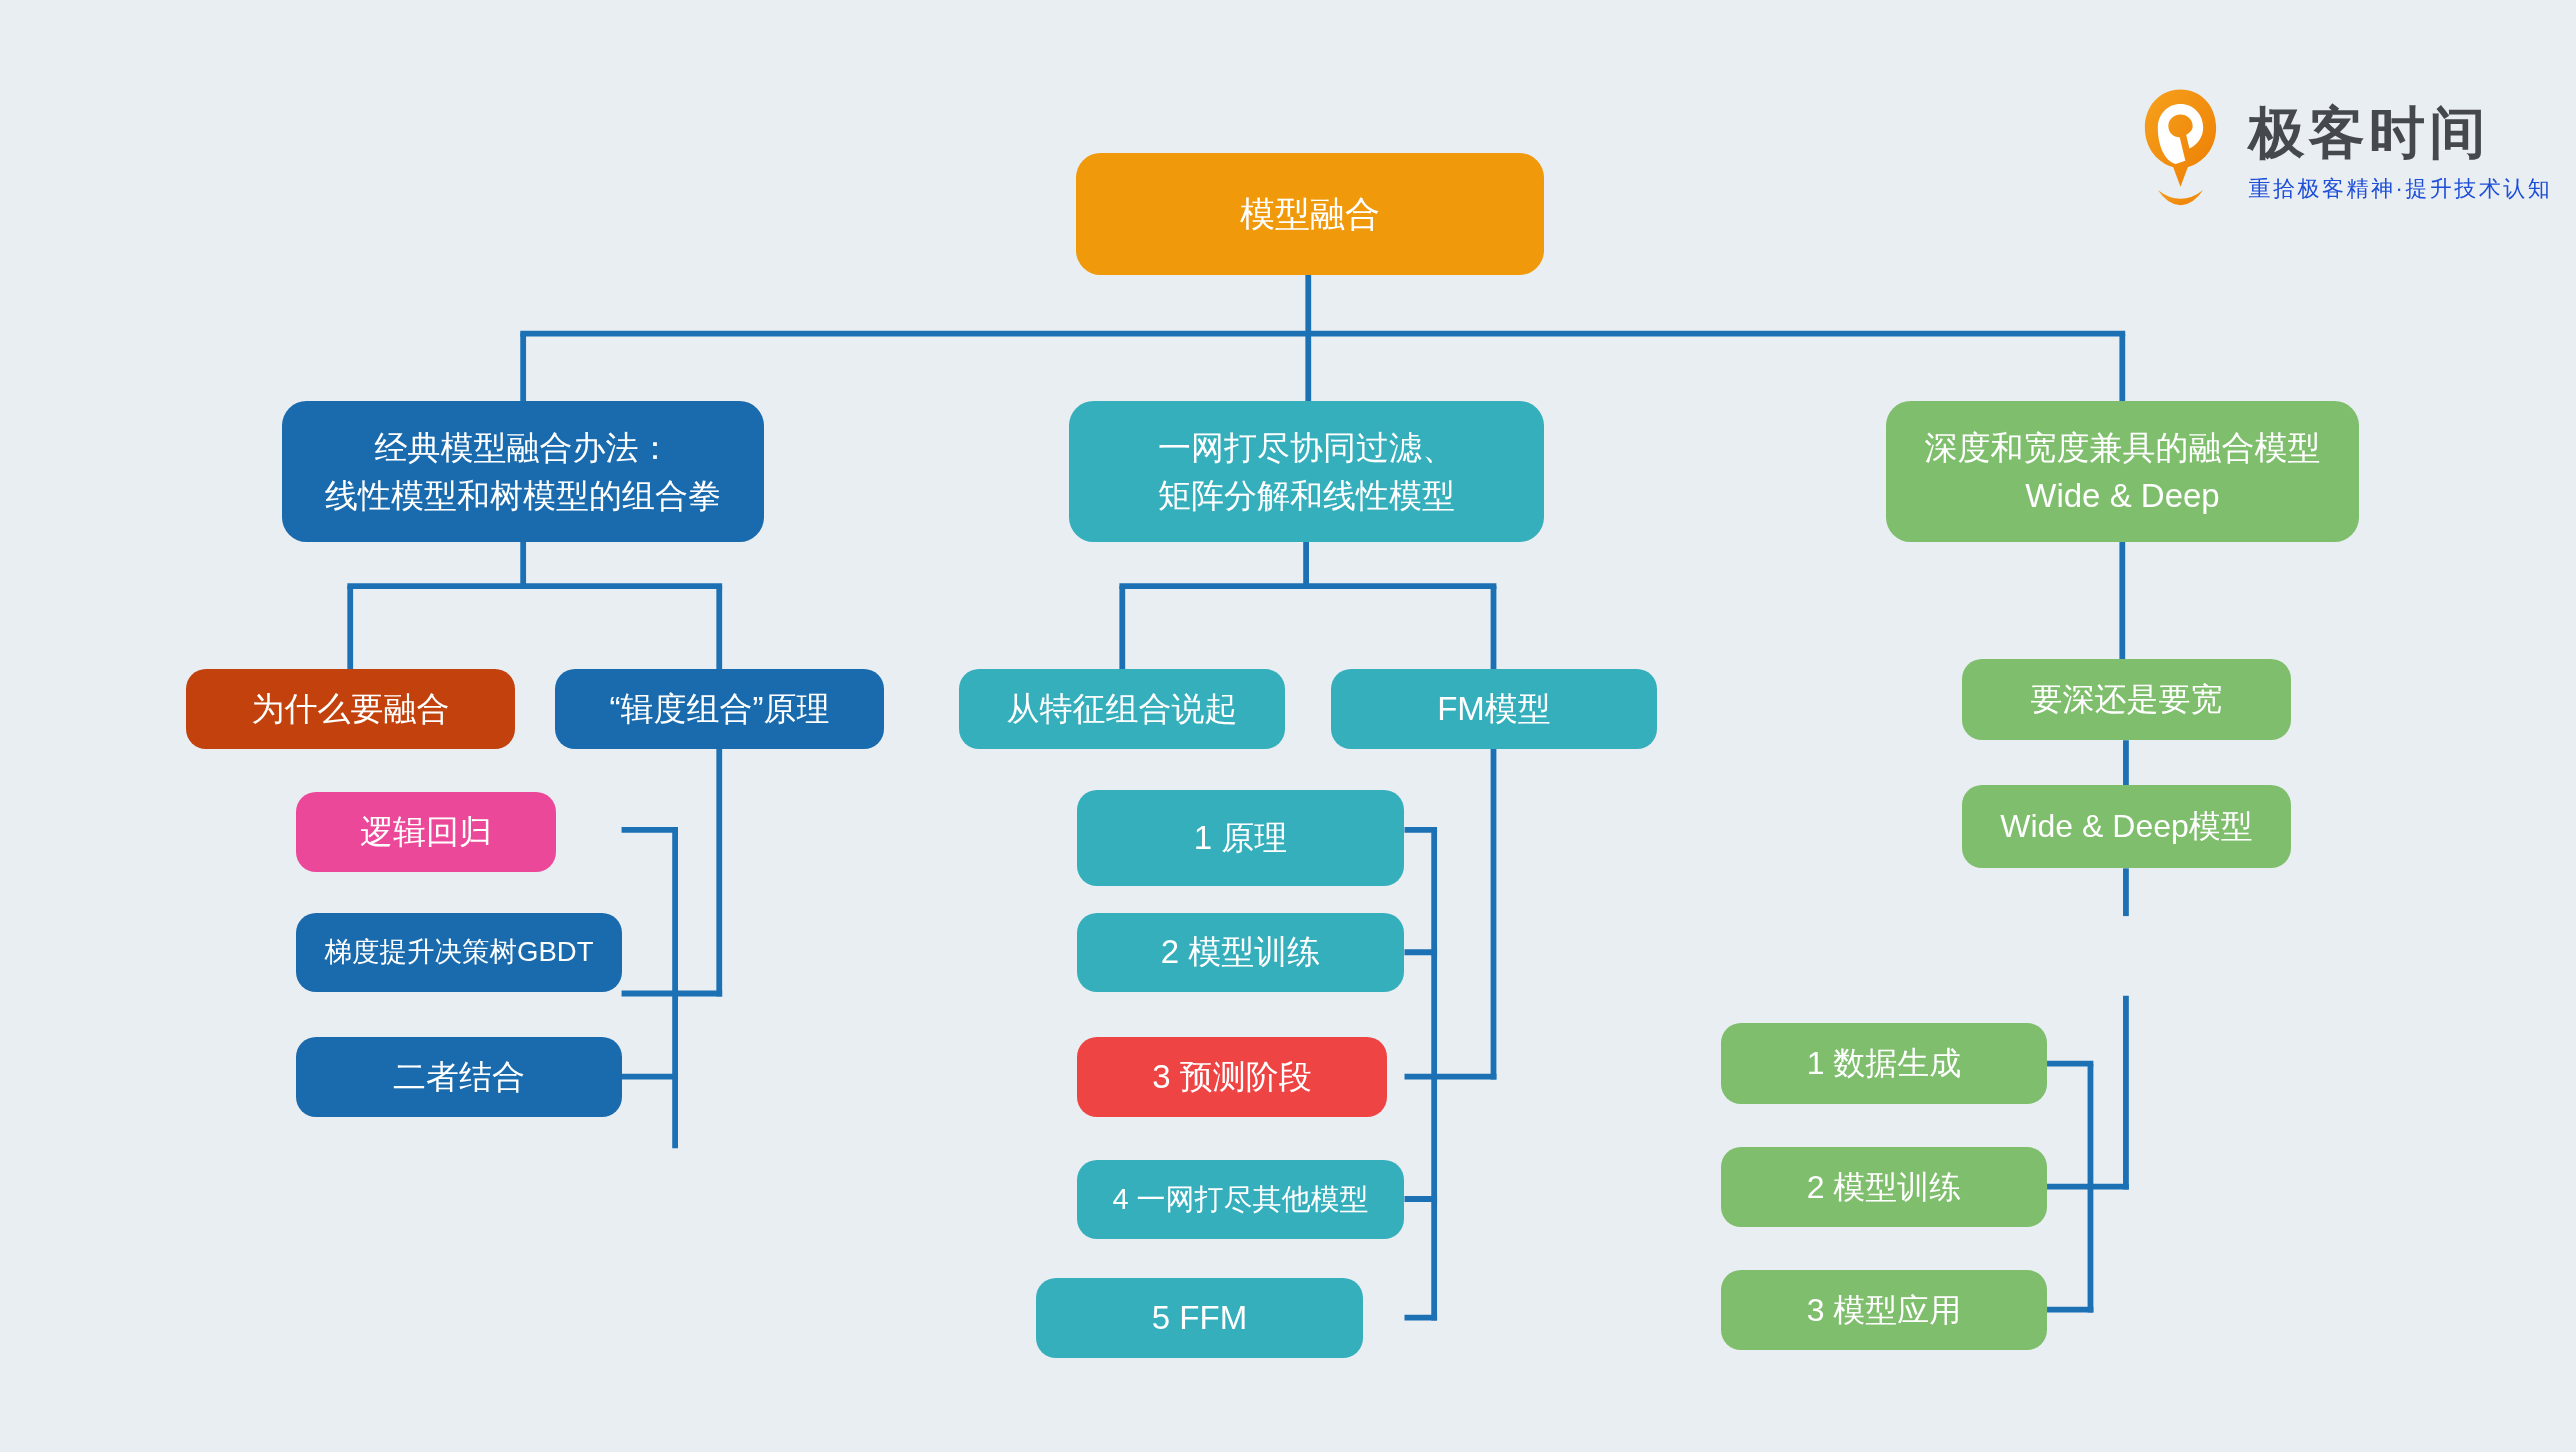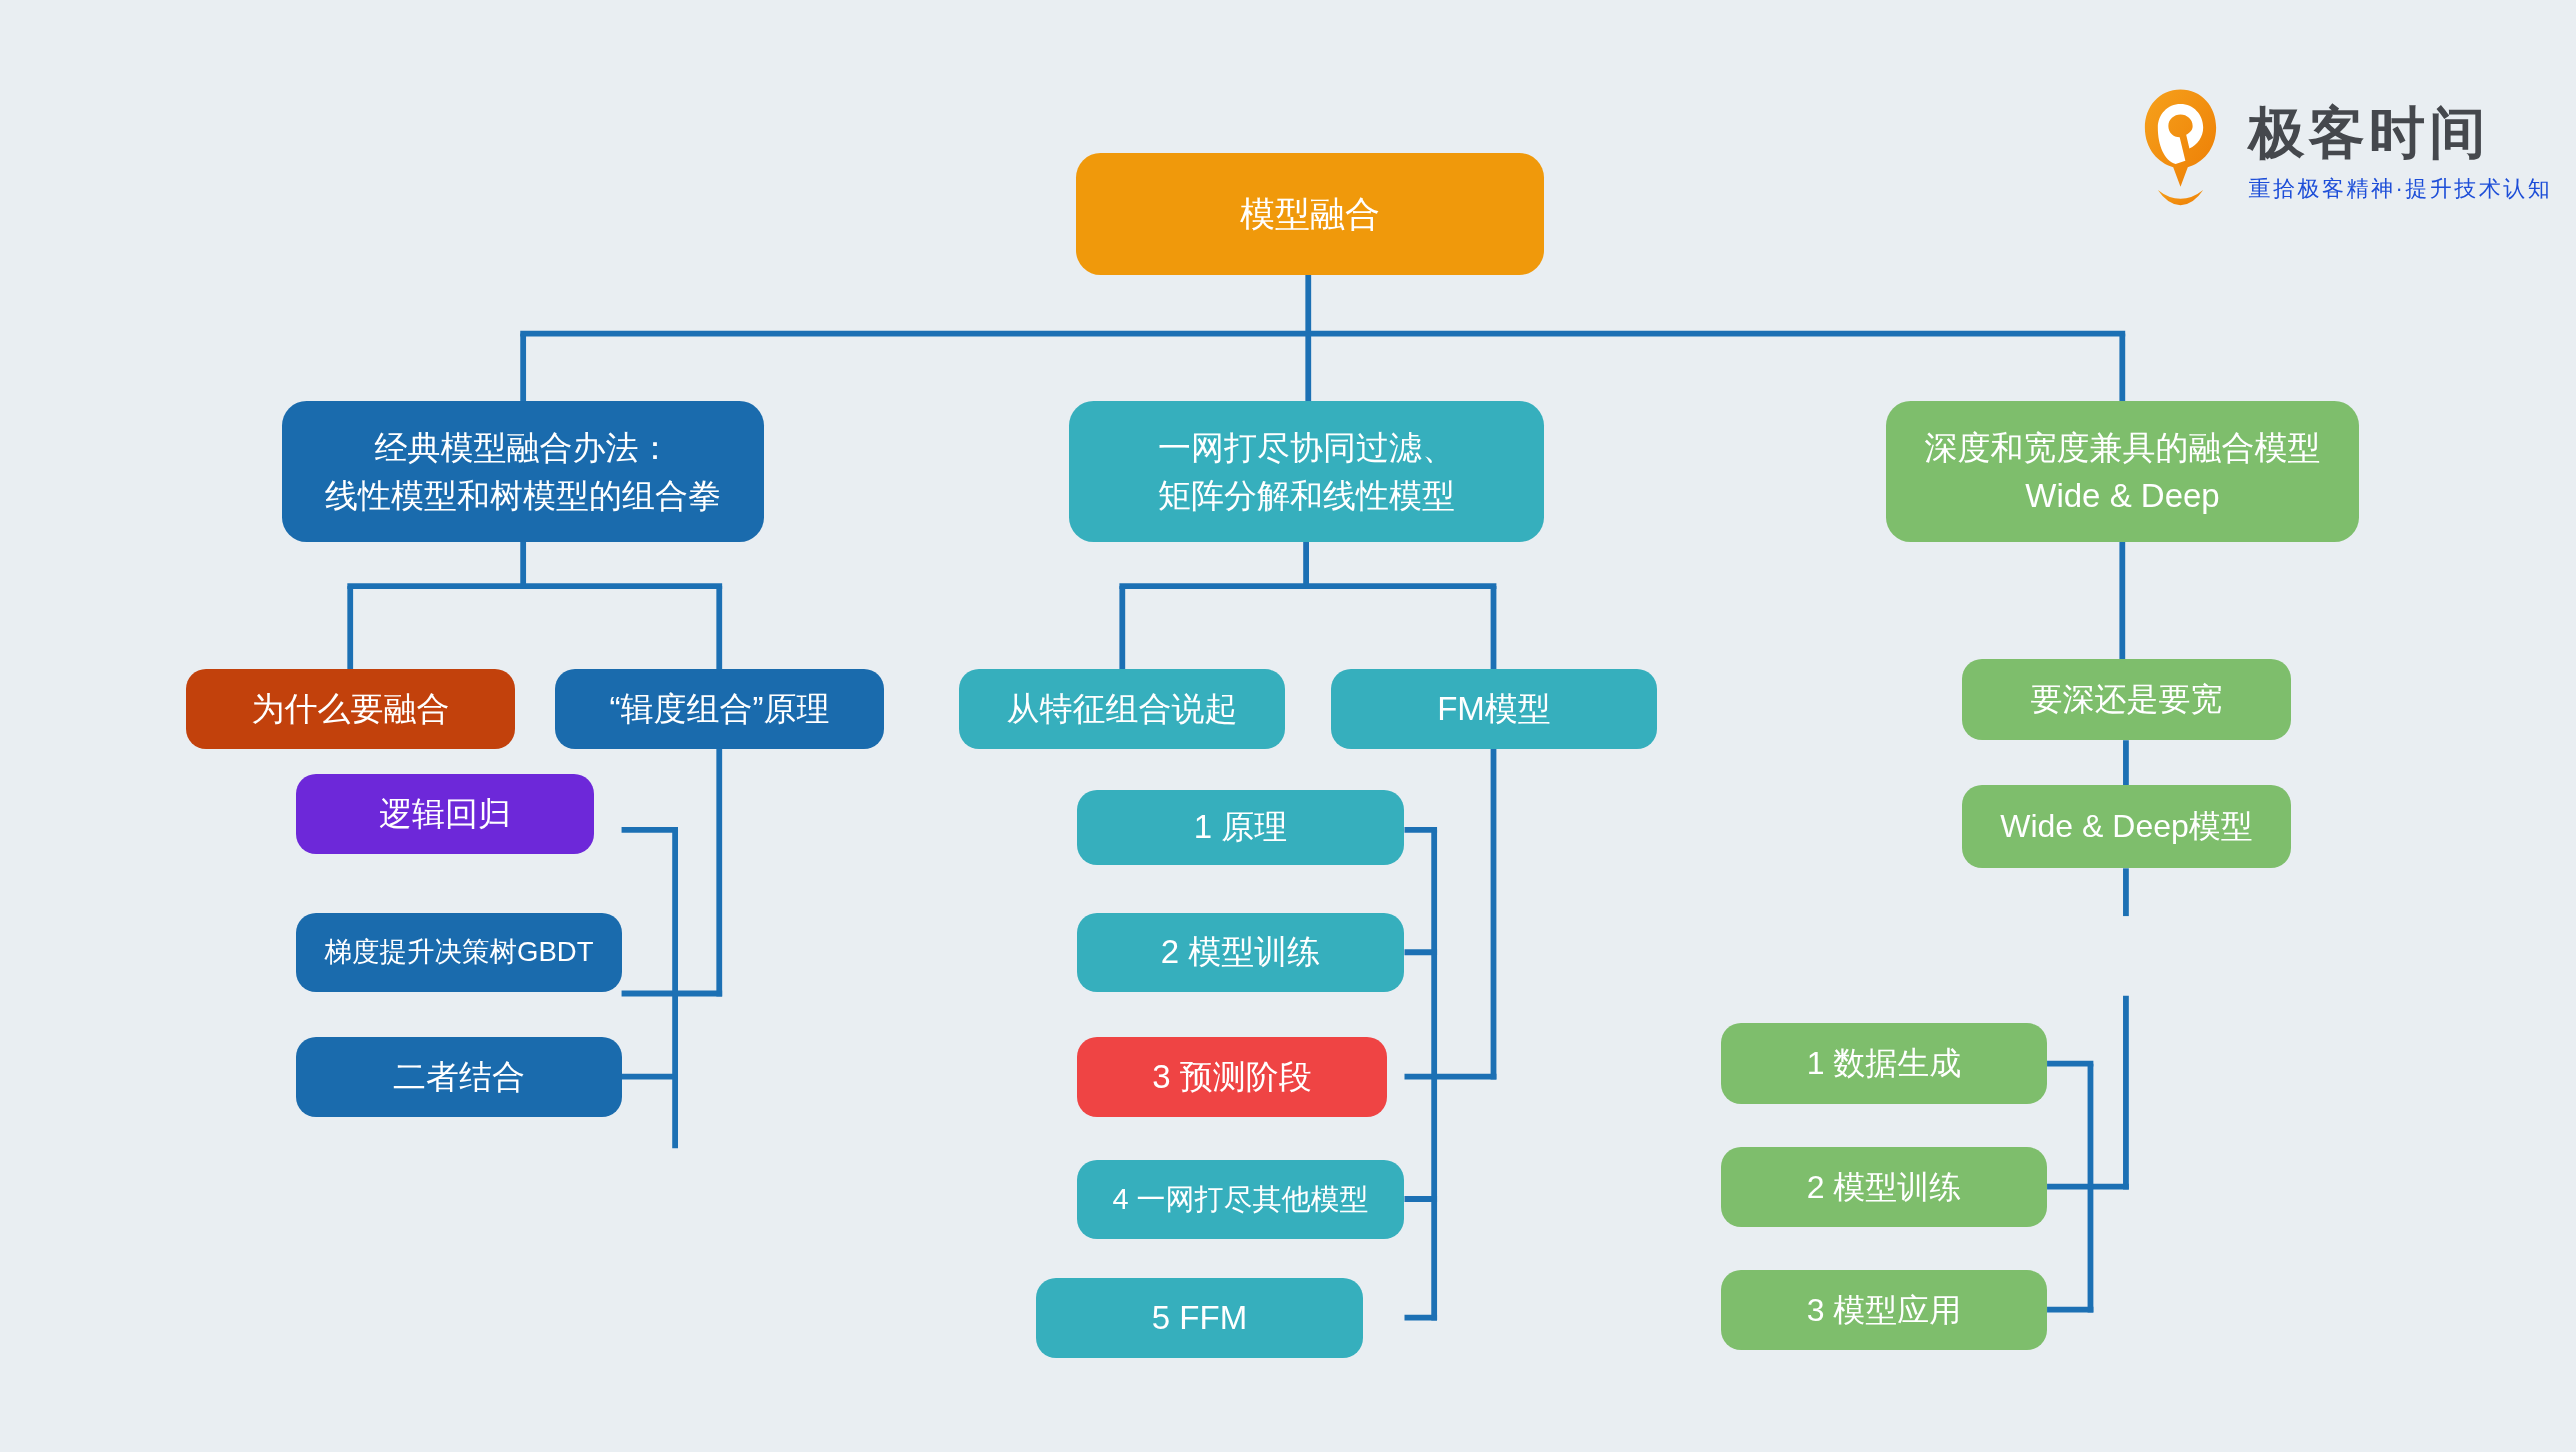--- a/index.html
+++ b/index.html
@@ -85,29 +85,29 @@
     <line x1="2829" y1="1470" x2="2893" y2="1470"></line>
     <line x1="2829" y1="1810" x2="2893" y2="1810"></line>
   </svg>
 
   <div class="node parent fs46" style="left: 282px; top: 401px; width: 482px; height: 141px; background: rgb(26, 107, 173);">经典模型融合办法：
 线性模型和树模型的组合拳</div>
 
   <div class="node parent fs48" style="left: 1076px; top: 153px; width: 468px; height: 122px; background: rgb(240, 153, 11);">模型融合</div>
   <div class="node fs46" style="left: 186px; top: 669px; width: 329px; height: 80px; background: #c2410c;">为什么要融合</div>
   <div class="node fs46" style="left: 555px; top: 669px; width: 329px; height: 80px; background: rgb(26, 107, 173);">“辑度组合”原理</div>
-  <div class="node fs46" style="left: 296px; top: 774px; width: 298px; height: 80px; background: #6d28d9;">逻辑回归</div>
+  <div class="node fs46" style="left: 296px; top: 792px; width: 260px; height: 80px; background: #ec4899;">逻辑回归</div>
   <div class="node fs38" style="left: 296px; top: 913px; width: 326px; height: 79px; background: rgb(26, 107, 173);">梯度提升决策树GBDT</div>
   <div class="node fs46" style="left: 296px; top: 1037px; width: 326px; height: 80px; background: rgb(26, 107, 173);">二者结合</div>
 
   <div class="node parent fs46" style="left: 1069px; top: 401px; width: 475px; height: 141px; background: rgb(54, 175, 189);">一网打尽协同过滤、
 矩阵分解和线性模型</div>
   <div class="node fs46" style="left: 959px; top: 669px; width: 326px; height: 80px; background: rgb(54, 175, 189);">从特征组合说起</div>
   <div class="node fs46" style="left: 1331px; top: 669px; width: 326px; height: 80px; background: rgb(54, 175, 189);">FM模型</div>
-  <div class="node fs46" style="left: 1077px; top: 790px; width: 327px; height: 75px; background: rgb(54, 175, 189);">1 原理</div>
+  <div class="node fs46" style="left: 1077px; top: 790px; width: 327px; height: 96px; background: rgb(54, 175, 189);">1 原理</div>
   <div class="node fs46" style="left: 1077px; top: 913px; width: 327px; height: 79px; background: rgb(54, 175, 189);">2 模型训练</div>
   <div class="node fs46" style="left: 1077px; top: 1037px; width: 310px; height: 80px; background: #ef4444;">3 预测阶段</div>
   <div class="node fs40" style="left: 1077px; top: 1160px; width: 327px; height: 79px; background: rgb(54, 175, 189);">4 一网打尽其他模型</div>
   <div class="node fs46" style="left: 1036px; top: 1278px; width: 327px; height: 80px; background: rgb(54, 175, 189);">5 FFM</div>
 
   <div class="node parent fs46" style="left: 1886px; top: 401px; width: 473px; height: 141px; background: rgb(126, 190, 108);">深度和宽度兼具的融合模型
 Wide &amp; Deep</div>
   <div class="node fs44" style="left: 1962px; top: 659px; width: 329px; height: 81px; background: rgb(126, 190, 108);">要深还是要宽</div>
   <div class="node fs44" style="left: 1962px; top: 785px; width: 329px; height: 83px; background: rgb(126, 190, 108);">Wide &amp; Deep模型</div>
   <div class="node fs44" style="left: 1721px; top: 1023px; width: 326px; height: 81px; background: rgb(126, 190, 108);">1 数据生成</div>

